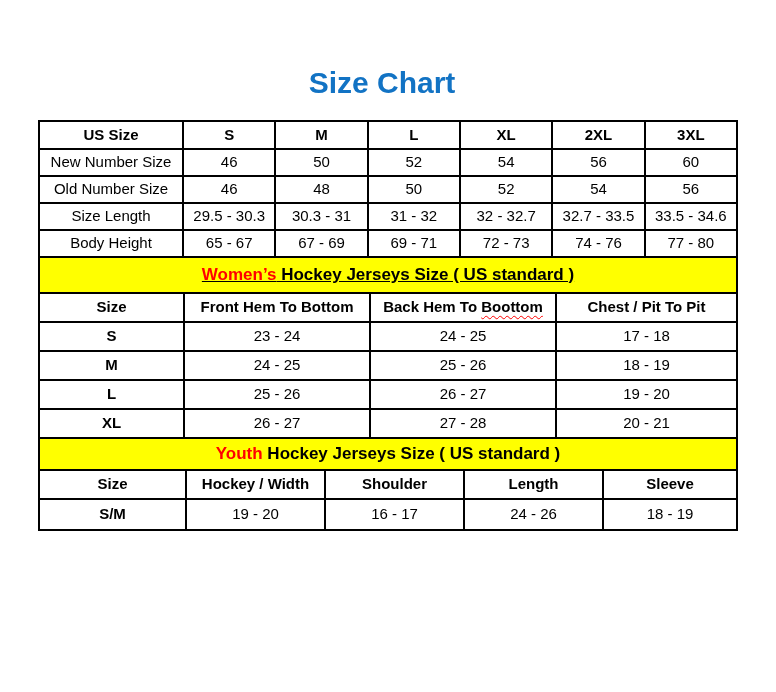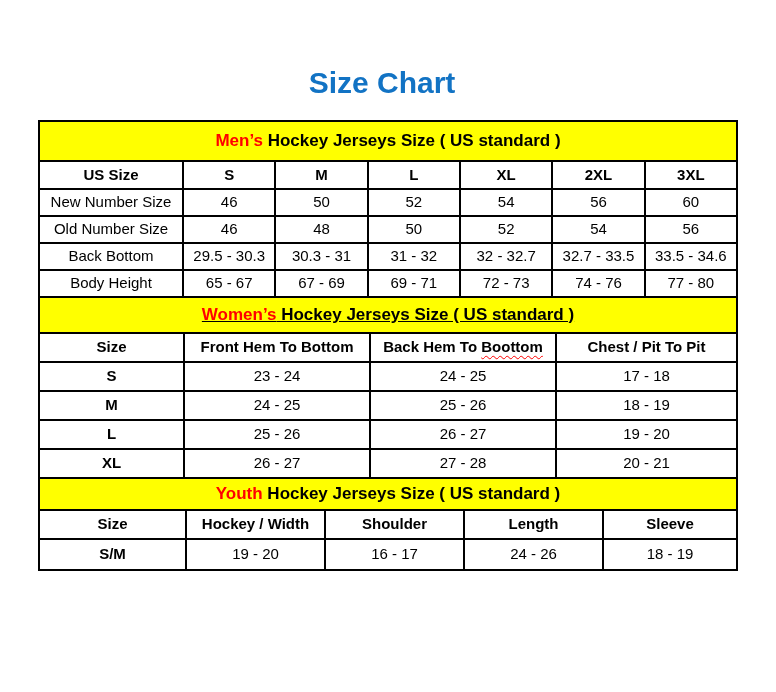--- a/index.html
+++ b/index.html
@@ -82,23 +82,20 @@
     <colgroup>
       <col style="width:144px">
         <col>
         <col>
         <col>
         <col>
         <col>
         <col>
     </colgroup>
     <tbody>
-        <tr class="band">
-      <td colspan="7"><span class="band-accent">Men’s</span><span class="band-rest"> Hockey Jerseys Size ( US standard )</span></td>
-    </tr>
     <tr class="head">
       <td class="hdr">US Size</td>
       <td class="hdr">S</td>
       <td class="hdr">M</td>
       <td class="hdr">L</td>
       <td class="hdr">XL</td>
       <td class="hdr">2XL</td>
       <td class="hdr">3XL</td>
     </tr>
     <tr class="data">
@@ -113,21 +110,21 @@
     <tr class="data">
       <td class="lbl">Old Number Size</td>
       <td>46</td>
       <td>48</td>
       <td>50</td>
       <td>52</td>
       <td>54</td>
       <td>56</td>
     </tr>
     <tr class="data">
-      <td class="lbl">Back Bottom</td>
+      <td class="lbl">Size Length</td>
       <td>29.5 - 30.3</td>
       <td>30.3 - 31</td>
       <td>31 - 32</td>
       <td>32 - 32.7</td>
       <td>32.7 - 33.5</td>
       <td>33.5 - 34.6</td>
     </tr>
     <tr class="data">
       <td class="lbl">Body Height</td>
       <td>65 - 67</td>

